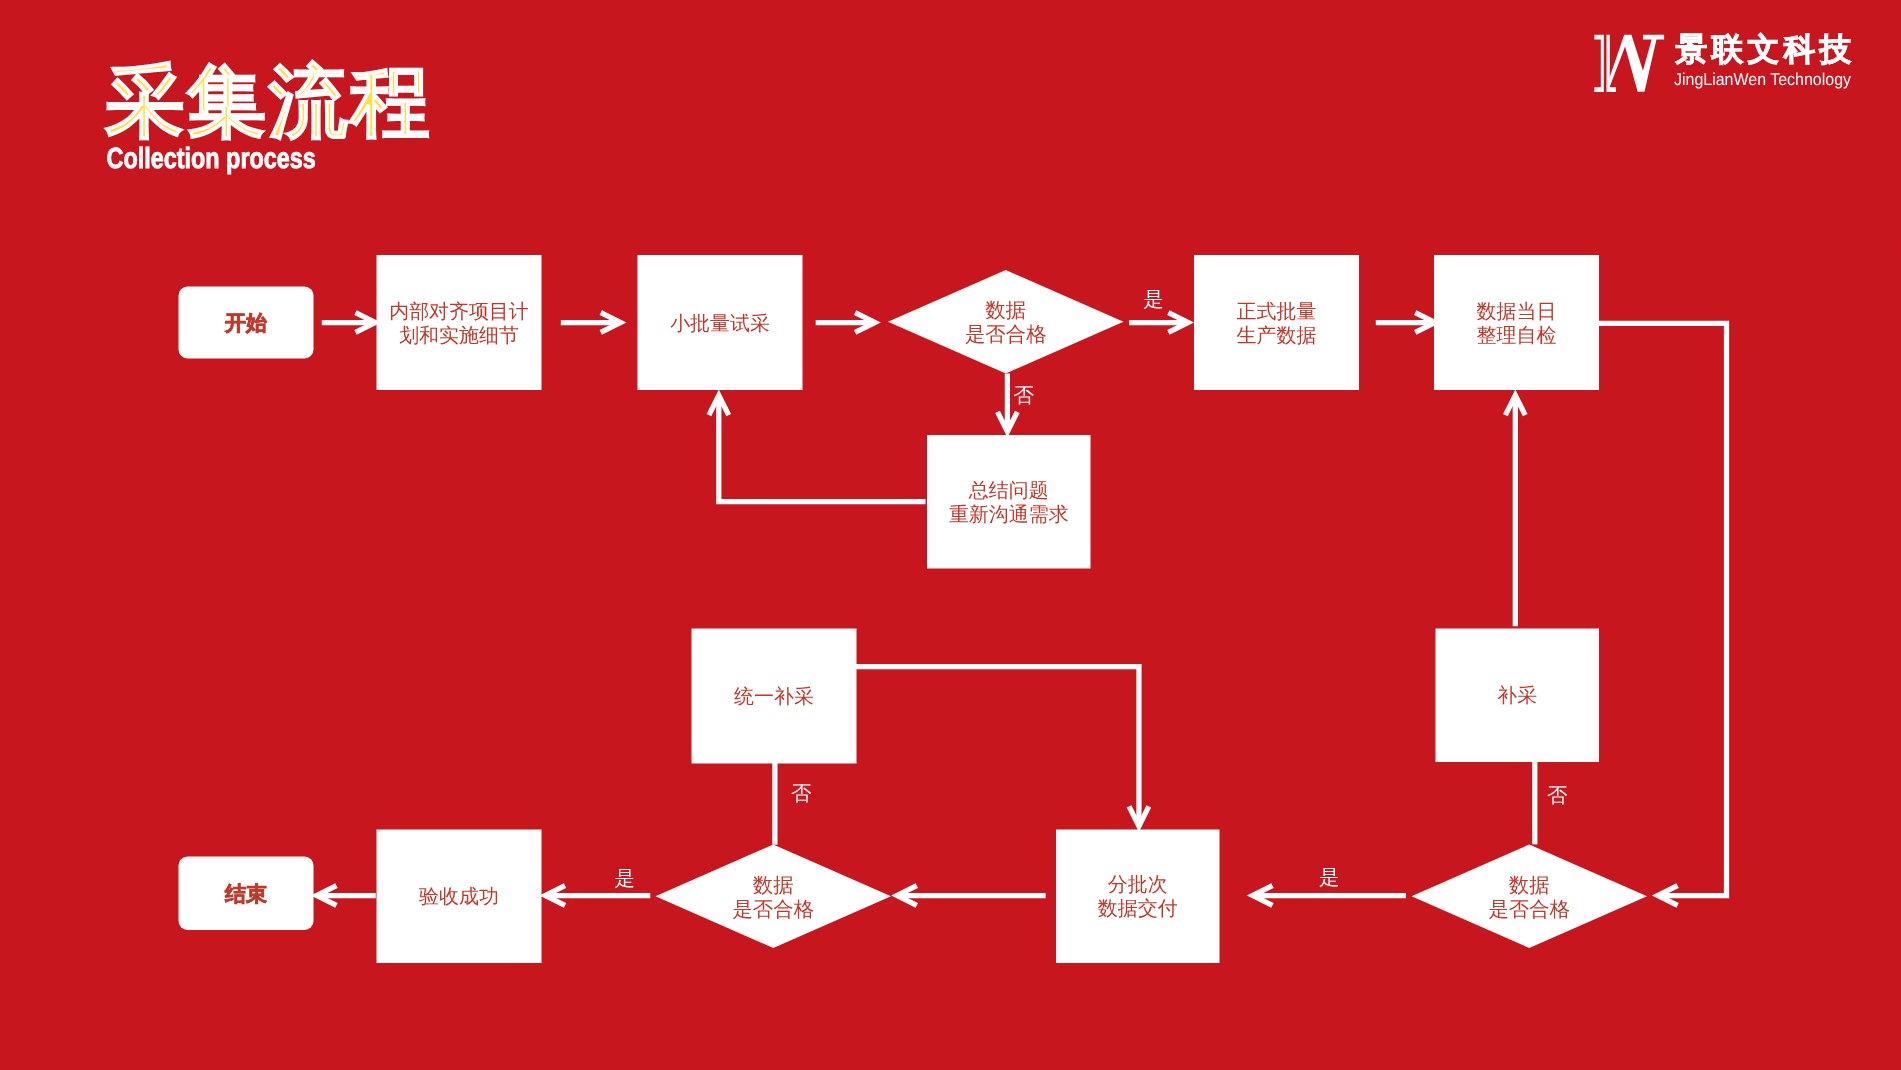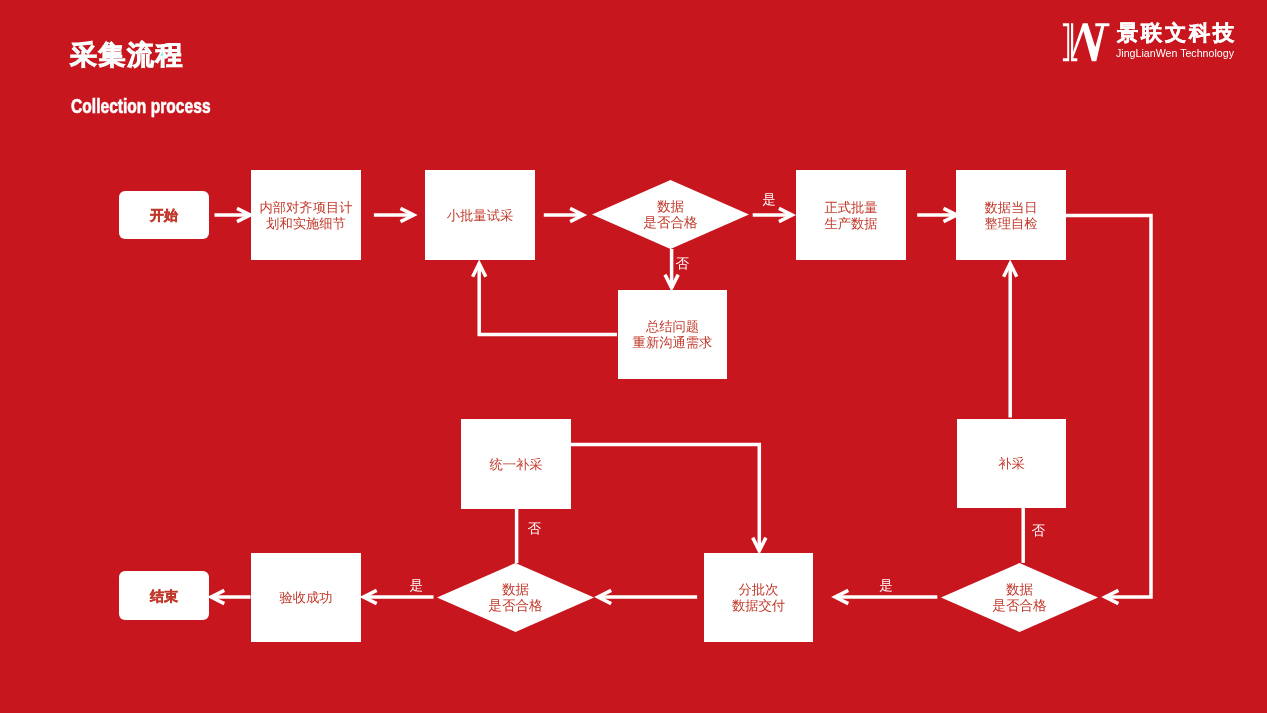--- a/index.html
+++ b/index.html
@@ -1,21 +1,21 @@
 <!DOCTYPE html>
 <html><head>
 <meta charset="utf-8">
 <title>采集流程</title>
 <style>
   html,body{margin:0;padding:0;background:#c8161e;}
   body{width:1267px;height:713px;overflow:hidden;
        font-family:"Liberation Sans",sans-serif;-webkit-font-smoothing:antialiased;}
   #stage{position:relative;width:1267px;height:713px;background:#c8161e;}
-  .title{position:absolute;left:70px;top:42px;font-size:27px;font-weight:bold;
-         color:#5eead4;letter-spacing:1.5px;line-height:1;white-space:nowrap;
+  .title{position:absolute;left:70px;top:42px;font-size:53px;font-weight:bold;
+         color:#fde047;letter-spacing:1.5px;line-height:1;white-space:nowrap;
          -webkit-text-stroke:0.85px #ffffff;}
   .subtitle{position:absolute;left:71px;top:97px;font-size:19.5px;font-weight:bold;
             color:#ffffff;line-height:1;white-space:nowrap;
             -webkit-text-stroke:0.55px #ffffff;
             transform:scaleX(0.80);transform-origin:left top;}
   #logo{position:absolute;left:1060px;top:14px;width:180px;height:50px;}
   #chart{position:absolute;left:0;top:0;width:1267px;height:713px;}
 </style>
 </head>
 <body>

